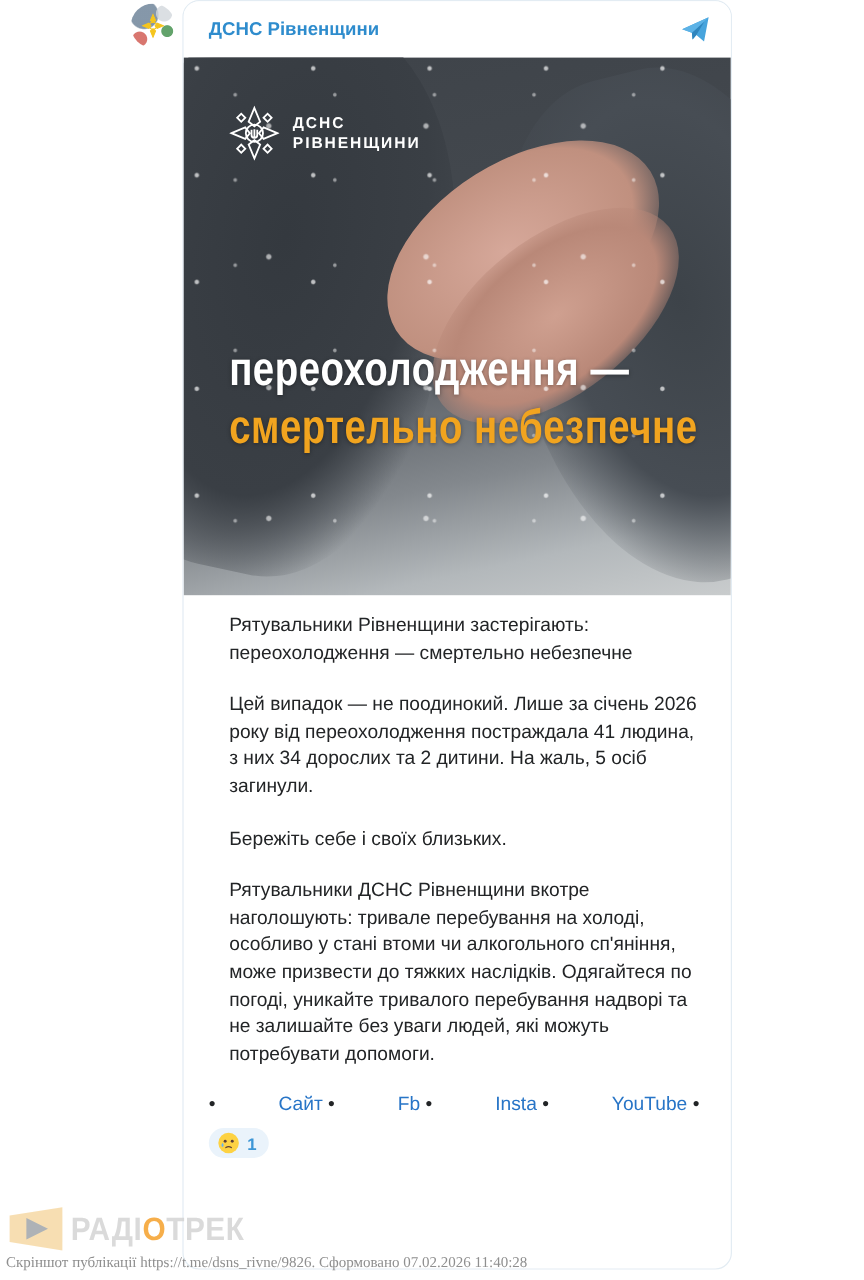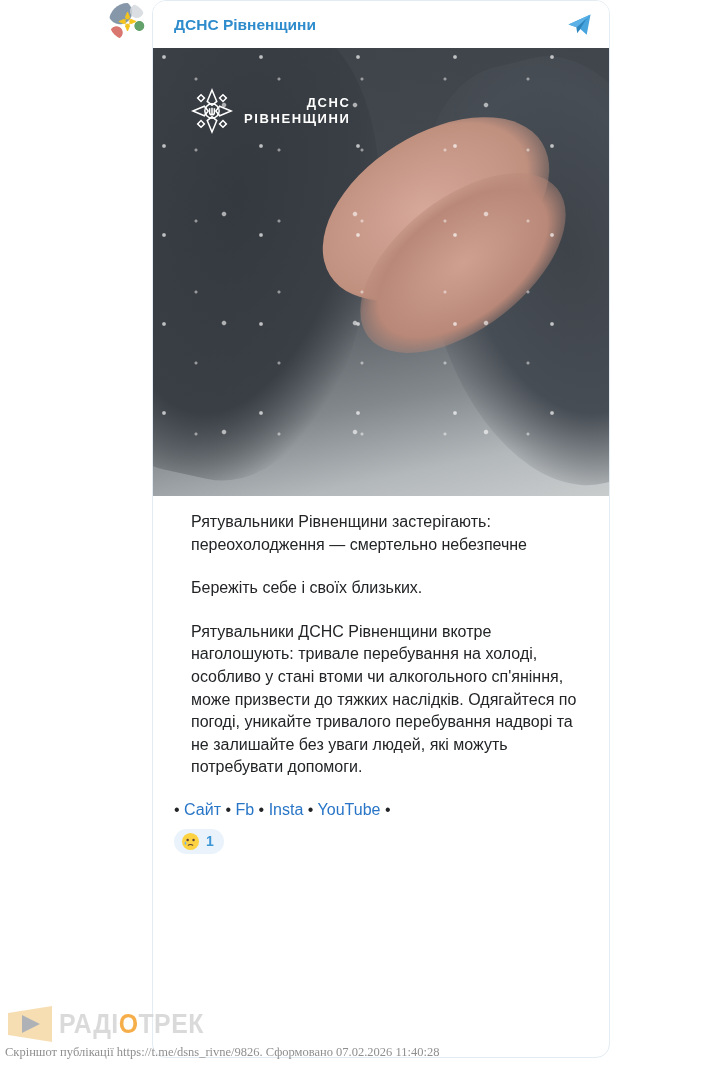--- a/index.html
+++ b/index.html
@@ -67,40 +67,40 @@
     background-image:
       radial-gradient(circle at 11px 9px, rgba(255,255,255,.85) 1.3px, transparent 2.4px),
       radial-gradient(circle at 43px 31px, rgba(255,255,255,.6) 1px, transparent 2px),
       radial-gradient(circle at 71px 57px, rgba(255,255,255,.75) 1.6px, transparent 2.8px),
       radial-gradient(circle at 27px 73px, rgba(255,255,255,.5) 1px, transparent 1.9px);
     background-size:97px 89px, 83px 71px, 131px 109px, 61px 53px;
   }
   .poster-logo{
     position:absolute;left:38px;top:40px;display:flex;align-items:center;gap:11px;z-index:3;
   }
-  .poster-logo-text{color:#fff;font-size:13px;font-weight:bold;letter-spacing:1.6px;line-height:16px;text-align:right;}
+  .poster-logo-text{color:#fff;font-size:13px;font-weight:bold;letter-spacing:1.6px;line-height:16px;}
   .headline{position:absolute;left:38px;top:236px;z-index:3;}
   .headline span{
     display:inline-block;transform:scaleX(.8);transform-origin:left center;
     font-weight:800;font-size:40px;line-height:48px;letter-spacing:.5px;white-space:nowrap;
     text-shadow:0 1px 4px rgba(0,0,0,.35);
   }
   .headline .l1{color:#ffffff;}
   .headline .l2{color:#f1a41f;}
 
   
   .post-body{
     flex:1 1 auto;display:flex;flex-direction:column;
     padding:15px 20px 12px 21px;box-sizing:border-box;
   }
   .post-body p{
     margin:0 0 21px 17px;font-size:16px;line-height:22.6px;color:#222426;
   }
   .links-row{font-size:16px;color:#222426;margin:1px 0 10px 0;}
-  .links-row a{color:#2875c7;text-decoration:none;cursor:pointer;}
+  .links-row a{color:#2875c7;text-decoration:none;cursor:pointer;margin-left:48px;}
   .links-row .dot{color:#222426;}
 
   .reaction-pill{
     display:inline-flex;align-items:center;gap:6px;align-self:flex-start;
     background:#eaf3fb;border-radius:13px;padding:3px 10px 3px 7px;margin-bottom:11px;cursor:pointer;
   }
   .reaction-count{color:#3d96d6;font-size:14px;font-weight:bold;}
 
   
   .watermark{position:absolute;left:5px;top:1005px;z-index:9;pointer-events:none;}
@@ -161,24 +161,29 @@
             <circle cx="22" cy="24" r="7.5"></circle>
             <path d="M19.5 21 v4.5 a2.5 2.5 0 0 0 5 0 V21 M22 20.5 v7.5"></path>
           </g>
         </svg>
         <div class="poster-logo-text">
           <div>ДСНС</div>
           <div>РІВНЕНЩИНИ</div>
         </div>
       </div>
 
+      <div class="headline">
+        <span class="l1">переохолодження —</span><br>
+        <span class="l2">смертельно небезпечне</span>
+      </div>
     </div>
 
     <div class="post-body">
       <p>Рятувальники Рівненщини застерігають: переохолодження — смертельно небезпечне</p>
+      <p>Цей випадок — не поодинокий. Лише за січень 2026 року від переохолодження постраждала 41 людина, з них 34 дорослих та 2 дитини. На жаль, 5 осіб загинули.</p>
       <p>Бережіть себе і своїх близьких.</p>
       <p>Рятувальники ДСНС Рівненщини вкотре наголошують: тривале перебування на холоді, особливо у стані втоми чи алкогольного сп'яніння, може призвести до тяжких наслідків. Одягайтеся по погоді, уникайте тривалого перебування надворі та не залишайте без уваги людей, які можуть потребувати допомоги.</p>
 
       <div class="links-row">
         <span class="dot">•</span>
         <a>Сайт</a>
         <span class="dot">•</span>
         <a>Fb</a>
         <span class="dot">•</span>
         <a>Insta</a>

